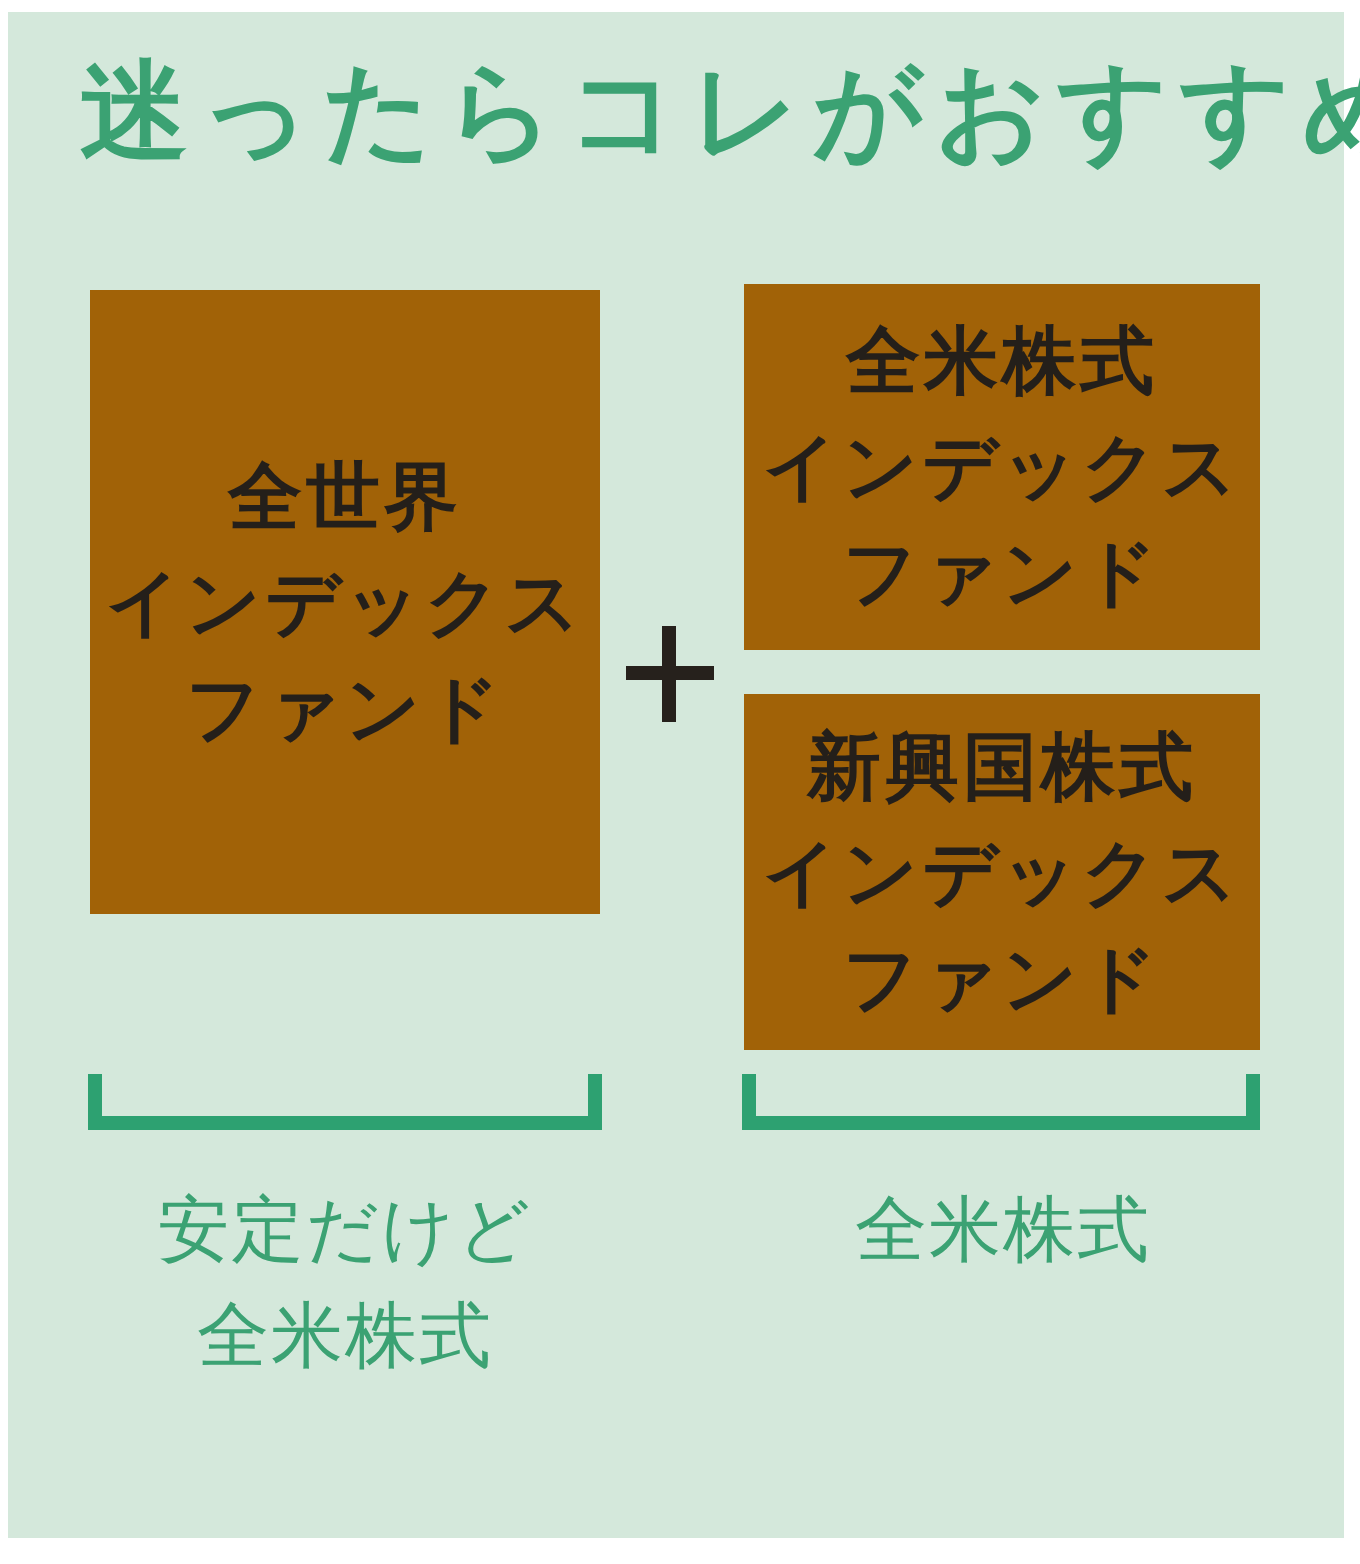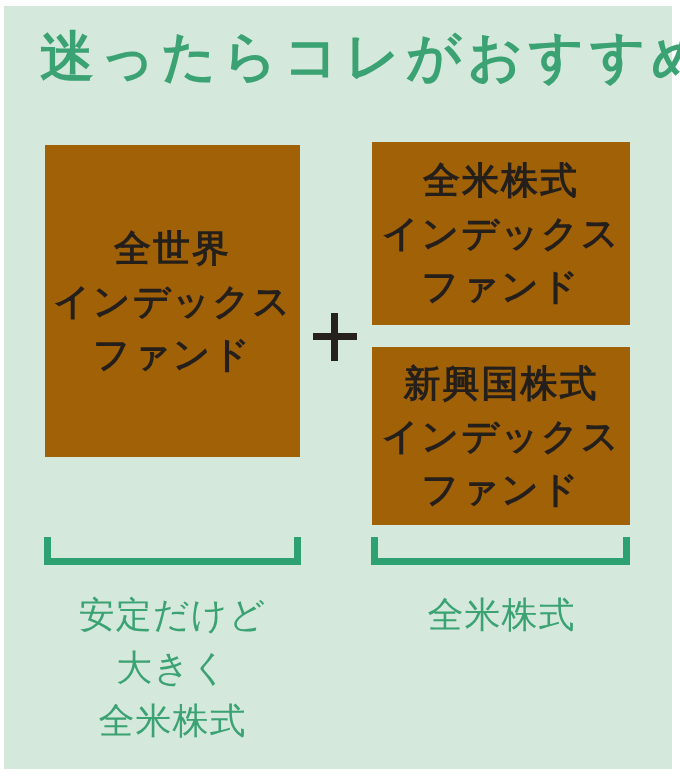--- a/index.html
+++ b/index.html
@@ -151,20 +151,19 @@
     <div>新興国株式</div>
     <div>インデックス</div>
     <div>ファンド</div>
   </div>
 
   <div class="bracket bracket-left"></div>
   <div class="bracket bracket-right"></div>
 
   <div class="caption caption-left">
     <div>安定だけど</div>
-    <div>大きく</div>
     <div>全米株式</div>
   </div>
 
   <div class="caption caption-right">
     <div>全米株式</div>
   </div>
 </div>
 
 </body></html>

